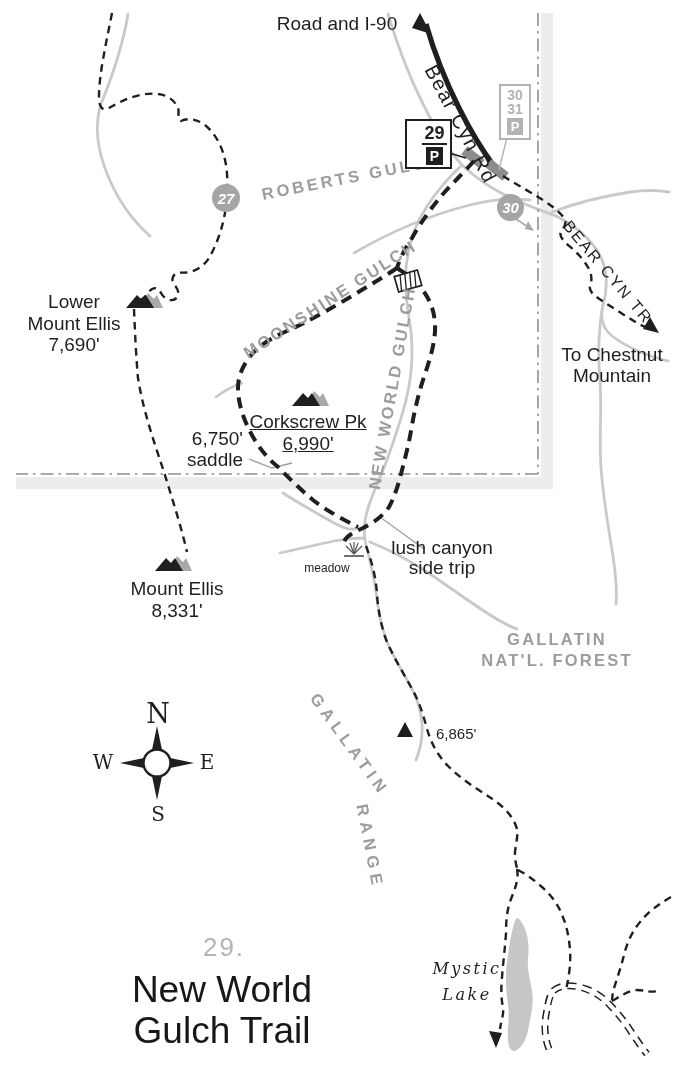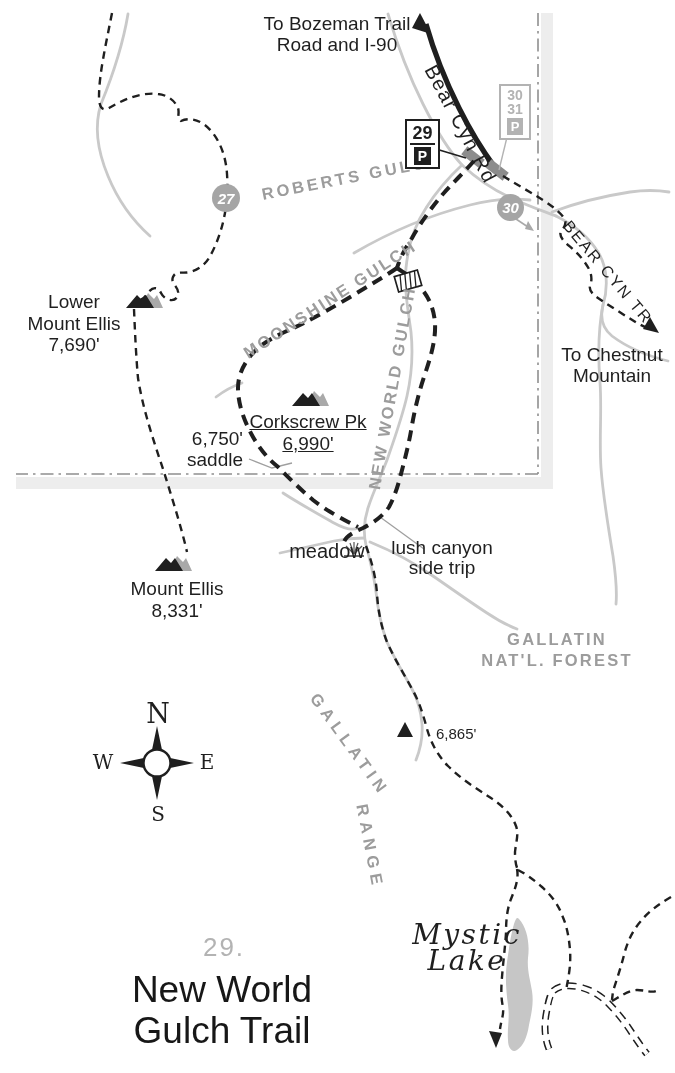--- a/index.html
+++ b/index.html
@@ -164,21 +164,20 @@
     <g>
       <polygon points="157,726 163.5,757 157,751.5 150.5,757" fill="#1f1f1f"></polygon>
       <polygon points="157,800 163.5,769 157,774.5 150.5,769" fill="#1f1f1f"></polygon>
       <polygon points="120,763 151,756.5 145.5,763 151,769.5" fill="#1f1f1f"></polygon>
       <polygon points="194,763 163,756.5 168.5,763 163,769.5" fill="#1f1f1f"></polygon>
       <circle cx="157" cy="763" r="13.5" fill="#ffffff" stroke="#1f1f1f" stroke-width="2.4"></circle>
     </g>
   </svg>
 
   <div class="lbl ctr plain" style="left:337px;top:13px;">
-    <div>To Bozeman Trail</div>
     <div>Road and I-90</div>
   </div>
 
   <div class="lbl rot" style="left:430px;top:55px;font-size:20px;letter-spacing:1.5px;transform:rotate(62deg);">Bear Cyn Rd</div>
 
   <div class="lbl rot gulch" style="left:262px;top:185px;transform:rotate(-11deg);">ROBERTS GULCH</div>
 
   <div class="lbl rot gulch" style="left:245px;top:345px;letter-spacing:2.5px;transform:rotate(-33deg);">MOONSHINE GULCH</div>
 
   <div class="lbl rot gulch" style="left:374px;top:480px;letter-spacing:2.5px;transform:rotate(-80deg);">NEW WORLD GULCH</div>
@@ -191,27 +190,27 @@
   </div>
 
   <div class="lbl ctr gulch" style="left:557px;top:629px;letter-spacing:2.2px;line-height:20.5px;transform:translateX(-50%);">
     <div>GALLATIN</div>
     <div>NAT'L. FOREST</div>
   </div>
 
   <div class="lbl rot gulch" style="left:314px;top:686px;letter-spacing:5px;transform:rotate(54deg);">GALLATIN</div>
   <div class="lbl rot gulch" style="left:362px;top:795px;letter-spacing:5.5px;transform:rotate(79deg);">RANGE</div>
 
-  <div class="lbl ctr serifit" style="left:467px;top:922px;font-size:28px;line-height:26px;letter-spacing:2.5px;font-style:italic;">
+  <div class="lbl ctr serifit" style="left:467px;top:956px;font-size:16px;line-height:26px;letter-spacing:2.5px;font-style:italic;">
     <div>Mystic</div>
     <div>Lake</div>
   </div>
 
 
-  <div class="lbl ctr" style="left:327px;top:540px;font-size:20px;">meadow</div>
+  <div class="lbl ctr" style="left:327px;top:562px;font-size:12px;">meadow</div>
 
   <div class="lbl ctr plain" style="left:442px;top:538px;line-height:20px;">
     <div>lush canyon</div>
     <div>side trip</div>
   </div>
 
   <div class="lbl plain" style="left:183px;top:428px;width:60px;text-align:right;line-height:21px;">
     <div>6,750'</div>
     <div>saddle</div>
   </div>
@@ -230,21 +229,21 @@
   <div class="lbl ctr plain" style="left:308px;top:411px;line-height:21.5px;text-decoration:underline;">
     <div>Corkscrew Pk</div>
     <div>6,990'</div>
   </div>
 
   <div class="lbl" style="left:436px;top:726px;font-size:15px;">6,865'</div>
 
   <div class="badge" style="left:212px;top:184px;width:28px;height:28px;">27</div>
   <div class="badge" style="left:497px;top:194px;width:27px;height:27px;">30</div>
 
-  <div class="thbox th29" style="left:405px;top:119px;">
+  <div class="thbox th29" style="left:405px;top:119px;padding-left:12px;">
     <div class="num">29</div>
     <div class="pblk">P</div>
   </div>
   <div class="thbox th3031" style="left:499px;top:84px;">
     <div class="num">30</div>
     <div class="num">31</div>
     <div class="pblk">P</div>
   </div>
 
   <div class="compass-letter" style="left:158px;top:698px;font-size:27px;">N</div>

